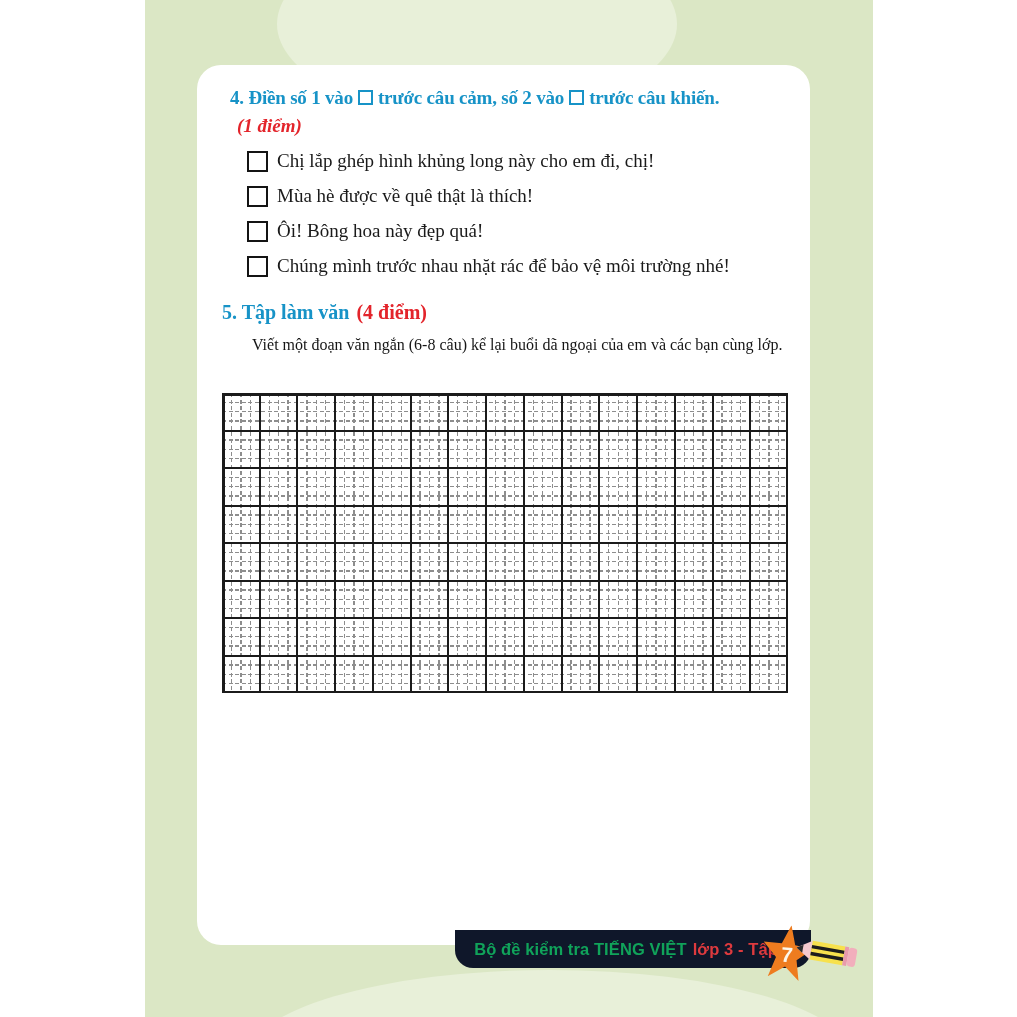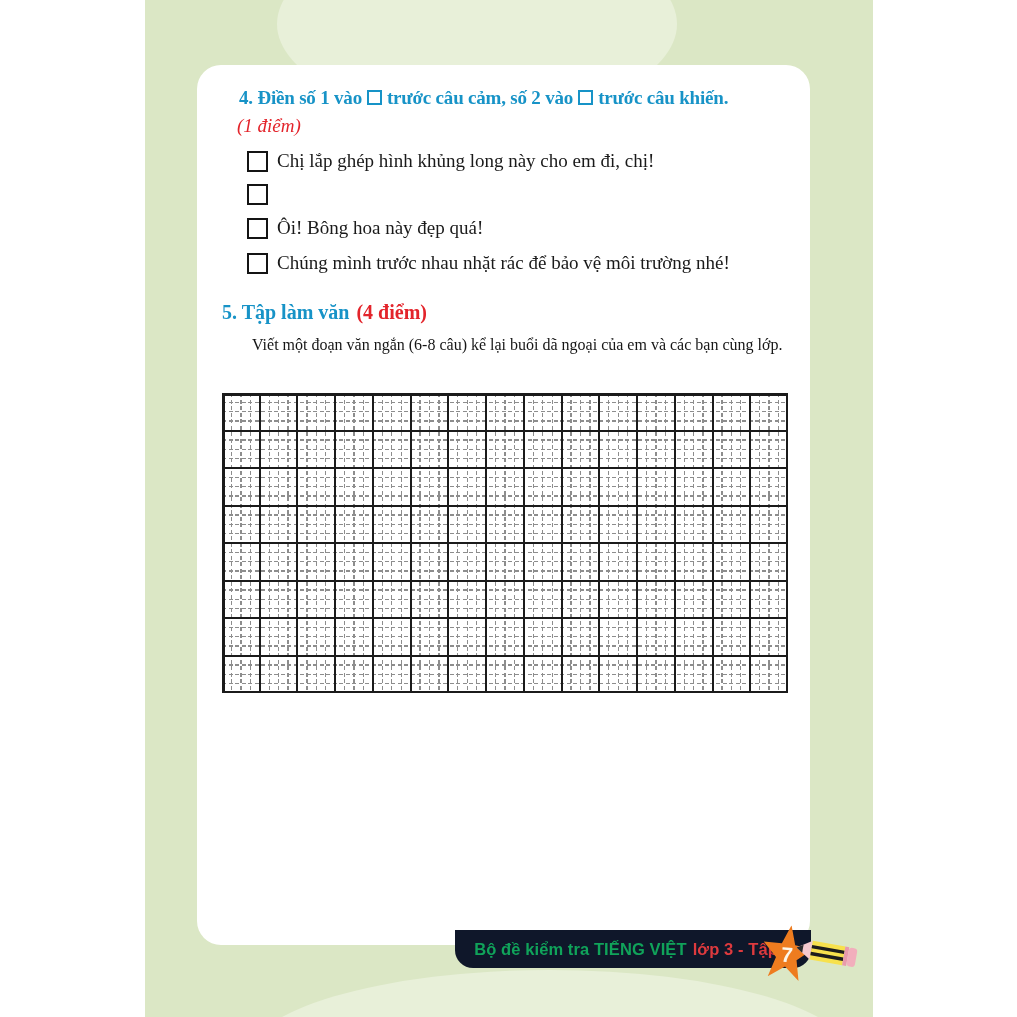--- a/index.html
+++ b/index.html
@@ -15,31 +15,31 @@
   .blob { position:absolute; background:#e8f0d9; border-radius:50%; }
   .blob-top { left:132px; top:-70px; width:400px; height:188px; }
   .blob-bottom { left:100px; top:970px; width:610px; height:180px; }
 
   .card {
     position:absolute; left:197px; top:65px; width:613px; height:880px;
     background:#ffffff; border-radius:24px;
   }
 
   .h4 {
-    position:absolute; left:42px; top:22px; width:585px;
+    position:absolute; left:33px; top:22px; width:585px;
     font-size:19px; font-weight:bold; color:#1793c7; white-space:nowrap;
     letter-spacing:-0.2px;
   }
   .inline-box {
     display:inline-block; width:15px; height:15px;
     border:2px solid #1793c7; margin:0 5px; vertical-align:-1px; background:#fff;
   }
   .points-line {
     position:absolute; left:40px; top:50px;
-    font-size:19px; font-weight:normal; font-style:italic; color:#e3242b;text-align:right;
+    font-size:19px; font-weight:bold; font-style:italic; color:#e3242b;text-align:right;
   }
   .items { position:absolute; left:50px; top:84px; display:flex; flex-direction:column; gap:11px; }
   .item { display:flex; align-items:center; font-size:19px; line-height:24px; }
   .checkbox {
     width:21px; height:21px; border:2.3px solid #141414; background:#fff;
     margin-right:9px; flex:none;
   }
   .h5 { position:absolute; left:25px; top:236px; font-size:20px; font-weight:bold; }
   .h5-title { color:#1793c7; }
   .h5-points { color:#e3242b; margin-left:7px; }
@@ -92,20 +92,21 @@
 
     <div class="points-line">(1 điểm)</div>
 
     <div class="items">
       <div class="item">
         <span class="checkbox"></span>
         <span>Chị lắp ghép hình khủng long này cho em đi, chị!</span>
       </div>
       <div class="item">
         <span class="checkbox"></span>
+        <span>Mùa hè được về quê thật là thích!</span>
       </div>
       <div class="item">
         <span class="checkbox"></span>
         <span>Ôi! Bông hoa này đẹp quá!</span>
       </div>
       <div class="item">
         <span class="checkbox"></span>
         <span>Chúng mình trước nhau nhặt rác để bảo vệ môi trường nhé!</span>
       </div>
     </div>

